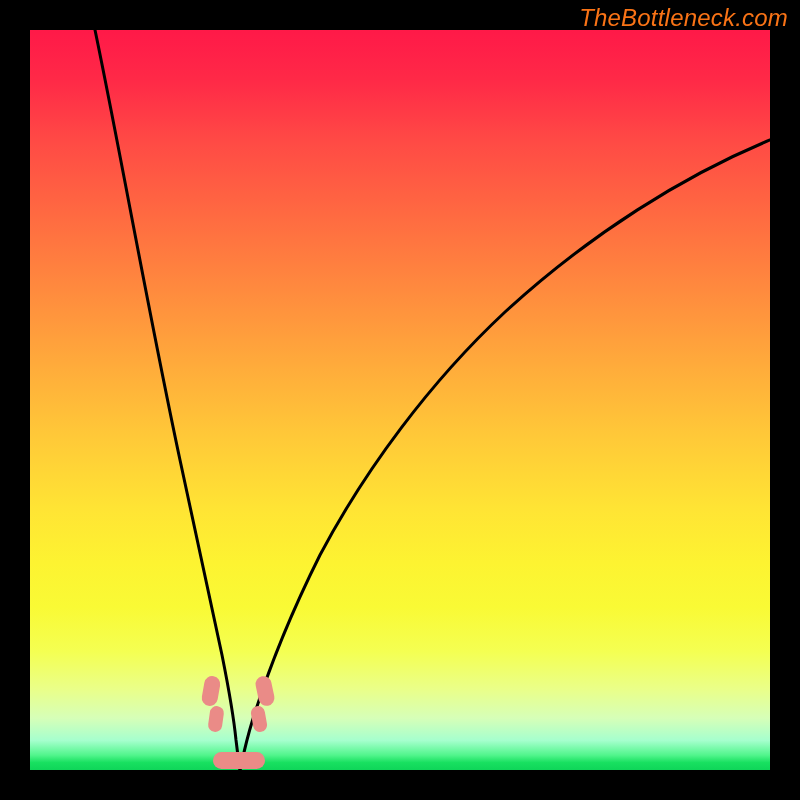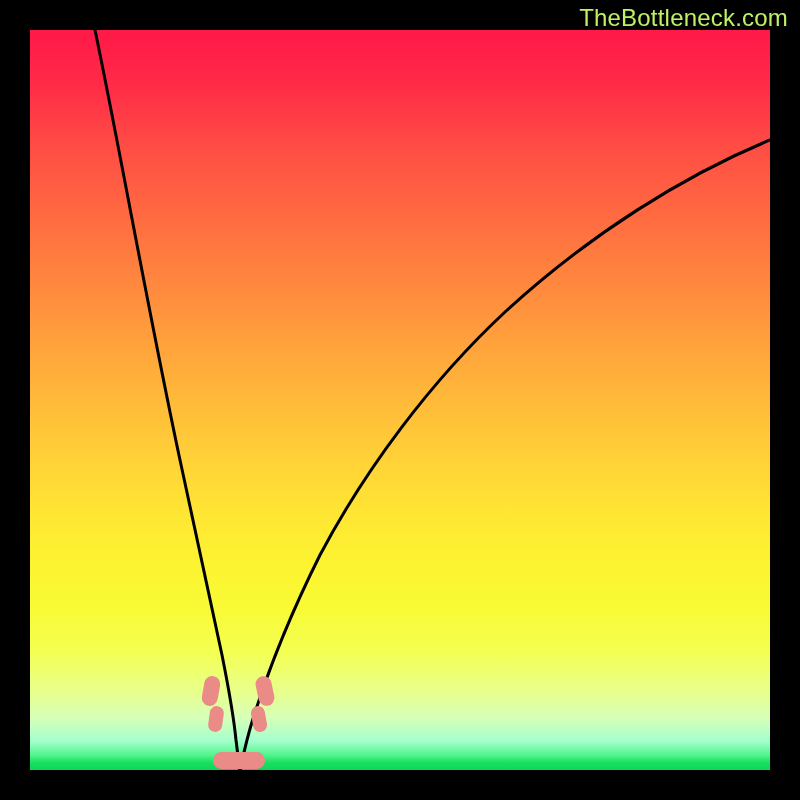--- a/index.html
+++ b/index.html
@@ -43,25 +43,26 @@
       #a6ffce 96%,
       #51f58c 98%,
       #18e060 99%,
       #0fd559 100%
     );
   }
   .watermark {
     position: absolute;
     top: 4px;
     right: 12px;
-    color: #bef264;
+    color: #f97316;
     font-size: 24px;
     font-weight: 500;
     letter-spacing: 0.2px;
     user-select: none;
+    font-style: italic;
   }
   svg.curves {
     position: absolute;
     left: 0;
     top: 0;
     width: 740px;
     height: 740px;
   }
   svg.curves path.curve {
     fill: none;

